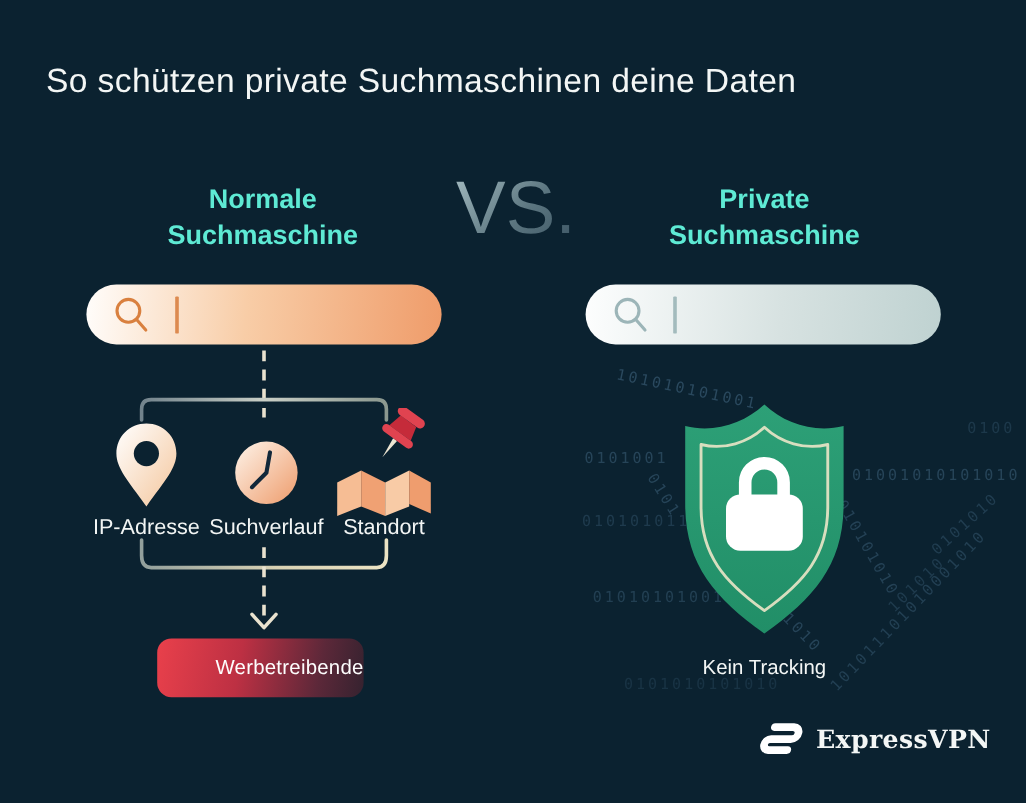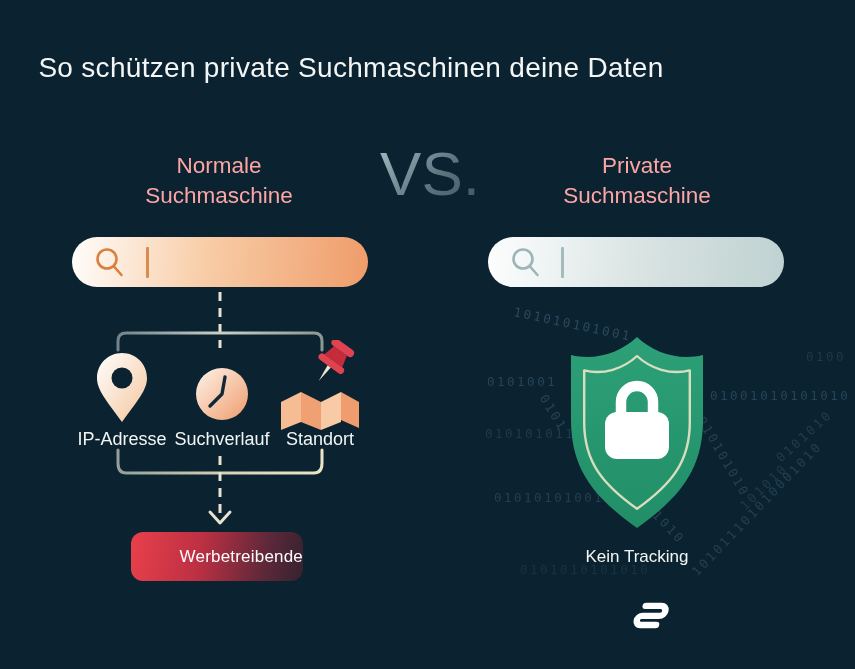--- a/index.html
+++ b/index.html
@@ -13,21 +13,21 @@
   }
   .abs{position:absolute;}
   
   .page-title{
     left:0;top:52px;width:702px;text-align:center;
     font-size:28px;font-weight:500;letter-spacing:.3px;color:#f3f6f5;
   }
   
   .col-heading{
     top:151px;width:260px;text-align:center;
-    font-size:22.5px;font-weight:400;line-height:30px;color:#fca5a5;
+    font-size:22.5px;font-weight:700;line-height:30px;color:#5eead4;
   }
   .col-heading.left{left:89px;}
   .col-heading.right{left:507px;}
   .vs-label{
     left:358px;top:138px;width:144px;text-align:center;
     font-size:62px;font-weight:400;line-height:72px;
     background:linear-gradient(135deg,#a9c0c5 10%,#5b757f 55%,#3a5362 90%);
     -webkit-background-clip:text;background-clip:text;color:transparent;
   }
   
@@ -211,13 +211,14 @@
 </svg>
 
 <div class="abs caption">Kein Tracking</div>
 
 <div class="abs brand">
   <svg width="42" height="38" viewBox="0 0 46 40">
     <g transform="translate(5,1) skewX(-10)">
       <path d="M16,9 L33,9 A5.5,5.5 0 1 1 33,20 L14,20 A5,5 0 1 0 14,30 L31,30" fill="none" stroke="#ffffff" stroke-width="7" stroke-linecap="round"></path>
     </g>
   </svg>
+  <span class="brand-text">ExpressVPN</span>
 </div>
 
 </body></html>

